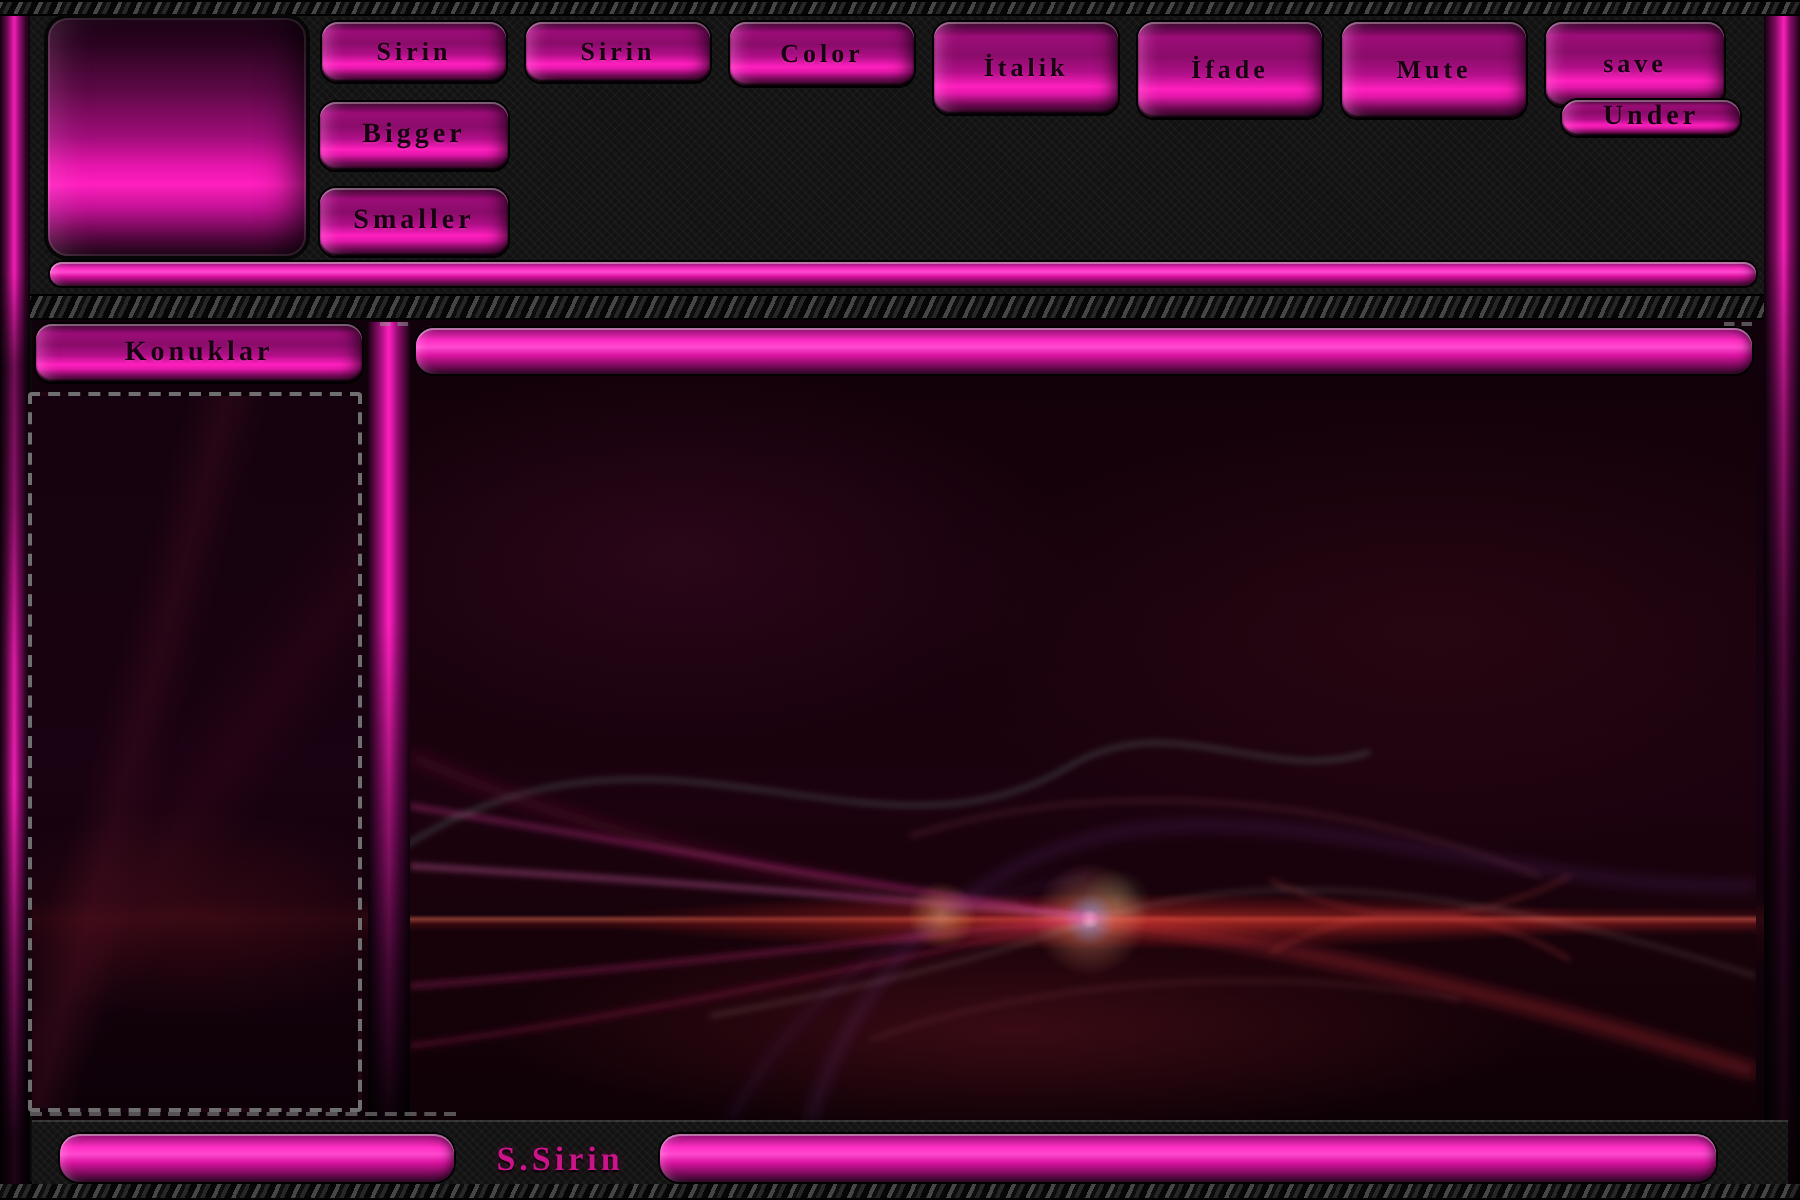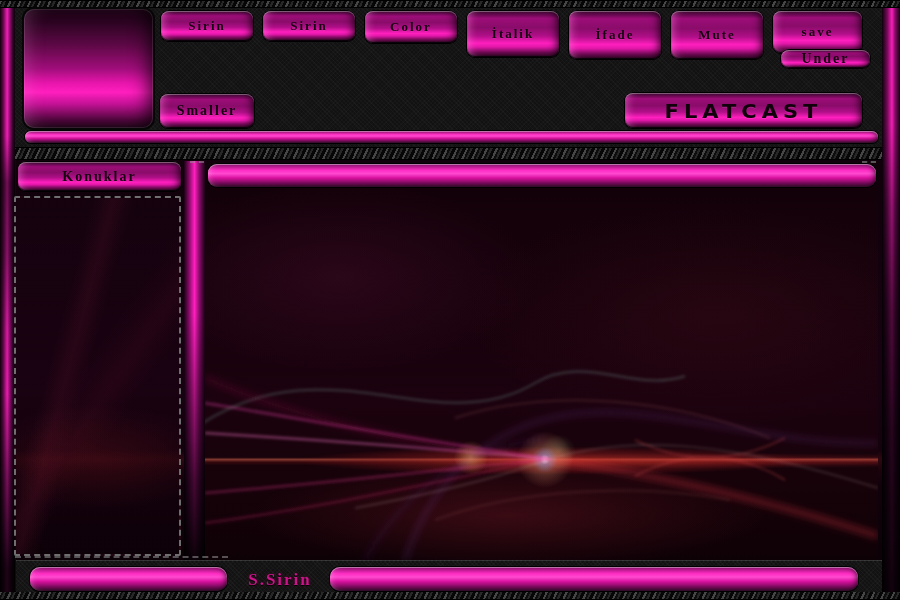--- a/index.html
+++ b/index.html
@@ -8,20 +8,21 @@
     background:#0b0b0b;
     font-family:"Liberation Serif", serif;
     -webkit-font-smoothing:antialiased;
   }
   
   .carbon{
     background-color:#121212;
     background-image:
       repeating-linear-gradient(45deg, rgba(255,255,255,0.028) 0 1px, transparent 1px 3px),
       repeating-linear-gradient(-45deg, rgba(255,255,255,0.02) 0 1px, transparent 1px 3px);
+    padding-left: 12px;
   }
   .braid{
     background:repeating-linear-gradient(115deg,#464646 0 2px,#0d0d0d 2px 4px,#272727 4px 6px,#060606 6px 9px);
     box-shadow:inset 0 1px 0 #000, inset 0 -1px 0 #000;
   }
   .abs{position:absolute;}
   
   .pill{
     border-radius:8px;
     display:flex;align-items:center;justify-content:center;
@@ -143,25 +144,23 @@
   <div class="abs logo-block"></div>
 
   <div class="abs pill" style="left:161px;top:11px;width:92px;height:30px;">Sirin</div>
   <div class="abs pill" style="left:263px;top:11px;width:92px;height:30px;">Sirin</div>
   <div class="abs pill" style="left:365px;top:11px;width:92px;height:32px;">Color</div>
   <div class="abs pill" style="left:467px;top:11px;width:92px;height:46px;">İtalik</div>
   <div class="abs pill" style="left:569px;top:11px;width:92px;height:48px;">İfade</div>
   <div class="abs pill" style="left:671px;top:11px;width:92px;height:48px;">Mute</div>
   <div class="abs pill" style="left:773px;top:11px;width:89px;height:42px;">save</div>
 
+  <div class="abs pill bigfont" style="left:160px;top:51px;width:94px;height:34px;">Bigger</div>
   <div class="abs pill bigfont" style="left:160px;top:94px;width:94px;height:34px;">Smaller</div>
   <div class="abs pill bigfont" style="left:781px;top:50px;width:89px;height:18px;">Under</div>
-  <div class="abs pill" style="left:625px;top:93px;width:237px;height:35px;">
-    <span class="brand">FLATCAST</span>
-  </div>
 
   <div class="abs tube header-bar"></div>
 
   <div class="abs stage"></div>
 
   <div class="abs pill bigfont" style="left:18px;top:162px;width:163px;height:29px;">Konuklar</div>
   <div class="abs sidebar-panel"></div>
 
   <div class="abs mid-rail" style="left:184px;top:161px;width:21px;height:399px;"></div>
 

